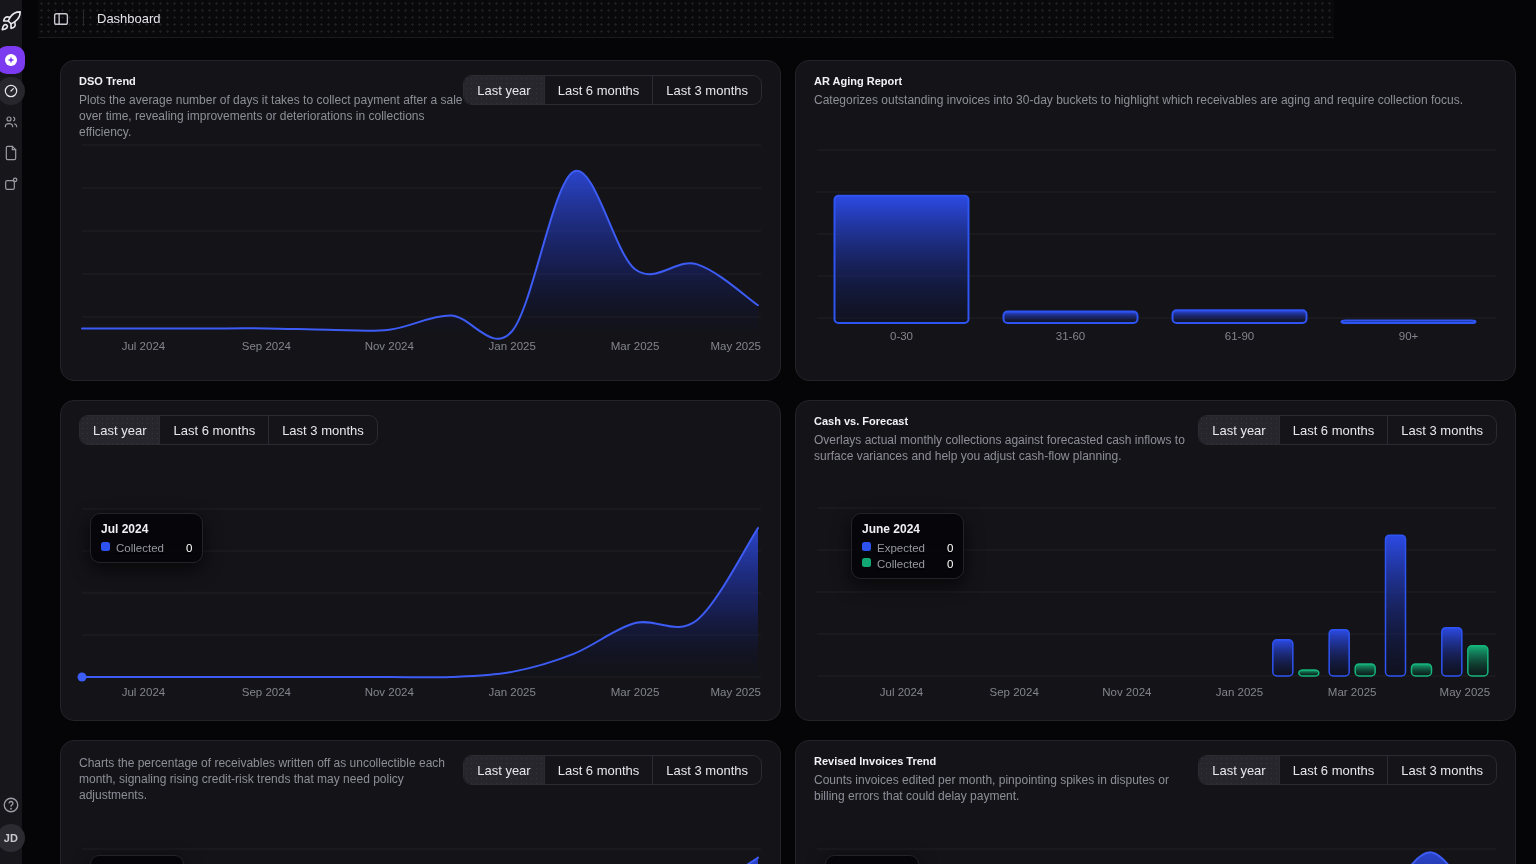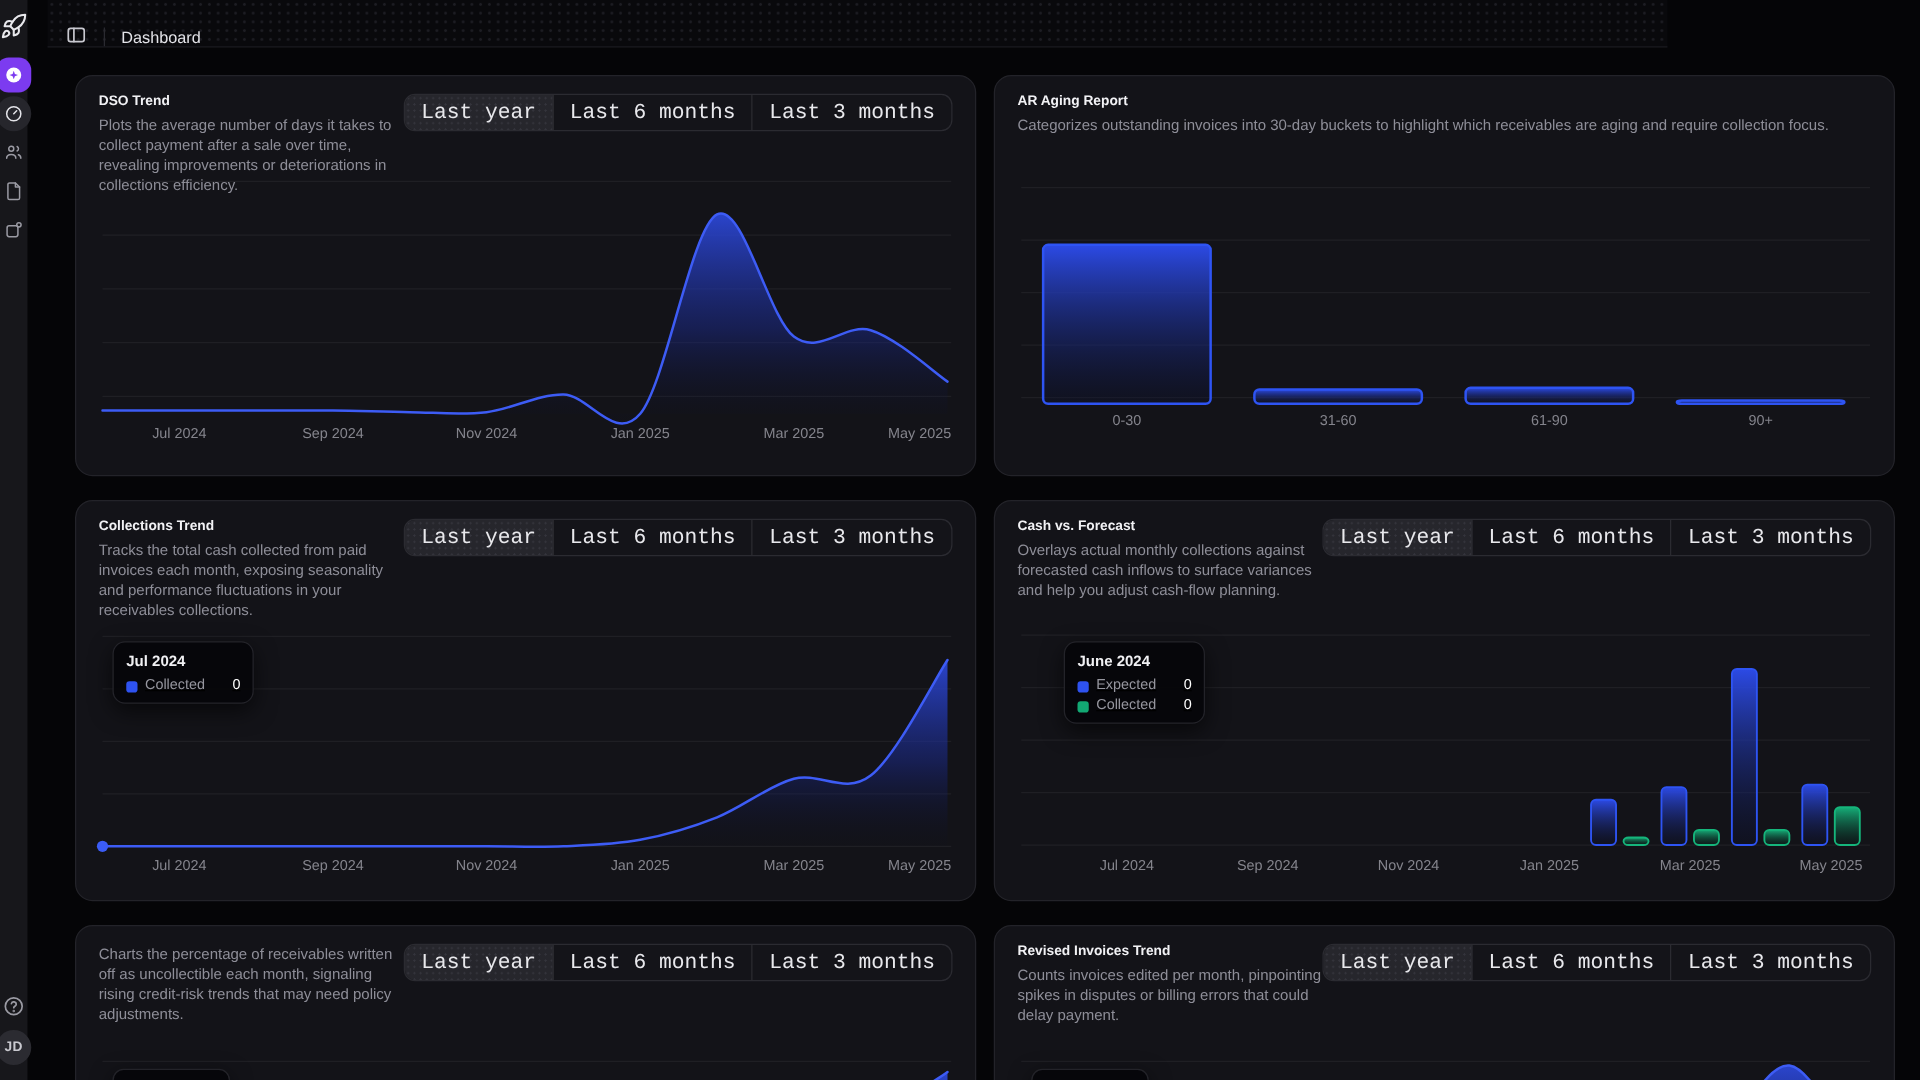--- a/index.html
+++ b/index.html
@@ -20,57 +20,57 @@
   .sidebar-bottom { margin-top:auto; display:flex; flex-direction:column; gap:10px; align-items:center; }
   .avatar { width:28px; height:28px; border-radius:50%; background:#2b2b31;
     color:#c9c9cf; font-size:11px; font-weight:600; display:flex; align-items:center;
     justify-content:center; letter-spacing:.3px; cursor:pointer; }
   .help-btn { color:#9b9ba4; width:18px; height:18px; cursor:pointer; }
 
   
   .header { position:absolute; left:38px; top:0; width:1296px; height:38px;
     background:#09090c; border-bottom:1px solid #1a1a1f;
     background-image:radial-gradient(circle, #1d1d23 1px, transparent 1.2px);
-    background-size:7px 7px; display:flex; align-items:flex-end; padding:0 14px; z-index:4; }
+    background-size:7px 7px; display:flex; align-items:center; padding:0 14px; z-index:4; }
   .panel-toggle { width:18px; height:18px; color:#c9c9d0; cursor:pointer; display:flex; align-items:center; }
   .hdr-divider { width:1px; height:15px; background:#2a2a30; margin:0 13px; }
   .breadcrumb { font-size:13px; color:#e3e3e8; font-weight:500; }
 
   
   .content { position:absolute; left:38px; top:38px; width:1498px;
     padding:22px 20px 0 22px; display:grid; grid-template-columns:721px 721px;
     grid-auto-rows:321px; gap:19px 14px; }
 
   .card { position:relative; background:#131318; border:1px solid #232329;
     border-radius:14px; overflow:hidden; }
   .card-head { position:absolute; left:0; top:0; right:0; padding:14px 18px 0 18px;
     display:flex; justify-content:space-between; z-index:3; }
   .card-title { font-size:11px; font-weight:700; color:#f2f2f5; margin-bottom:5px; }
   .card-desc { font-size:12px; line-height:16px; color:#8e8e98; max-width:402px; }
   .card-desc.wide { max-width:1000px; }
 
   .range-group { display:flex; height:30px; border:1px solid #2b2b31; border-radius:9px;
     overflow:hidden; background:#141419; flex:0 0 auto; }
-  .range-btn { padding:0 13px; font-size:17px; color:#e8e8ec; display:flex;
-    align-items:center; cursor:pointer; border-right:1px solid #2b2b31; white-space:nowrap;font-family:Liberation Mono, monospace; }
+  .range-btn { padding:0 13px; font-size:13px; color:#e8e8ec; display:flex;
+    align-items:center; cursor:pointer; border-right:1px solid #2b2b31; white-space:nowrap; }
   .range-btn:last-child { border-right:none; }
   .range-btn.selected { background:#26262c;
     background-image:radial-gradient(circle, #34343c .8px, transparent 1px);
     background-size:5px 5px; }
 
   .chart-svg { position:absolute; left:0; top:0; width:721px; height:321px; pointer-events:none; }
   svg text { font-family:"Liberation Sans", sans-serif; font-size:11.5px; fill:#84848c; }
 
   
   .tooltip { position:absolute; z-index:3; background:rgba(6,6,9,.96);
     border:1px solid #232329; border-radius:10px; padding:8px 10px; min-width:94px;
     box-shadow:0 6px 18px rgba(0,0,0,.6); }
   .tt-title { font-size:12px; font-weight:700; color:#f0f0f3; }
   .tt-rows { margin-top:6px; display:flex; flex-direction:column; gap:4px; }
-  .tt-row { display:flex; align-items:flex-end; gap:6px; font-size:11.5px;text-decoration:underline; }
+  .tt-row { display:flex; align-items:flex-start; gap:6px; font-size:11.5px;text-decoration:underline; }
   .tt-swatch { width:9px; height:9px; border-radius:2.5px; flex:0 0 auto; }
   .tt-label { color:#96969f; }
   .tt-value { color:#fff; margin-left:auto; padding-left:16px; }
   .tt-collections { left:29px; top:112px; }
   .tt-cash { left:55px; top:112px; }
   .tt-bottom { left:29px; top:114px; }
   .sw-blue { background:#2e52f0; }
   .sw-green { background:#12a873; }
 </style>
 </head>
@@ -238,24 +238,20 @@
           <path d="M21,276C31.242424242424242,276,61.96969696969697,276,82.45454545454545,276C102.93939393939394,276,123.42424242424242,276,143.9090909090909,276C164.3939393939394,276,184.87878787878788,276,205.36363636363637,276C225.84848484848487,276,246.33333333333334,276,266.8181818181818,276C287.3030303030303,276,307.78787878787875,276,328.27272727272725,276C348.75757575757575,276,369.24242424242425,276.85641025641024,389.72727272727275,276C410.21212121212125,275.14358974358976,430.6969696969697,274.71538461538466,451.1818181818182,270.8615384615385C471.6666666666667,267.0076923076923,492.1515151515151,261.0128205128205,512.6363636363636,252.87692307692308C533.1212121212121,244.74102564102563,553.6060606060606,227.61282051282052,574.0909090909091,222.04615384615386C594.5757575757576,216.4794871794872,615.060606060606,235.32051282051282,635.5454545454545,219.47692307692307C656.030303030303,203.63333333333333,686.7575757575758,142.4,697,126.98461538461538" fill="none" stroke="#3d5cf5" stroke-width="2" stroke-linejoin="round" stroke-linecap="round"></path>
           <circle cx="21" cy="276" r="4.5" fill="#3b5cf5"></circle>
           <text x="82.45454545454545" y="295" text-anchor="middle">Jul 2024</text>
           <text x="205.36363636363637" y="295" text-anchor="middle">Sep 2024</text>
           <text x="328.27272727272725" y="295" text-anchor="middle">Nov 2024</text>
           <text x="451.1818181818182" y="295" text-anchor="middle">Jan 2025</text>
           <text x="574.0909090909091" y="295" text-anchor="middle">Mar 2025</text>
           <text x="700" y="295" text-anchor="end">May 2025</text>
         </svg>
       <div class="card-head">
-        <div>
-          <div class="card-title">Collections Trend</div>
-          <div class="card-desc">Tracks the total cash collected from paid invoices each month, exposing seasonality and performance fluctuations in your receivables collections.</div>
-        </div>
         <div class="range-group">
           <div class="range-btn selected">Last year</div>
           <div class="range-btn">Last 6 months</div>
           <div class="range-btn">Last 3 months</div>
         </div>
       </div>
       <div class="tooltip tt-collections">
         <div class="tt-title">Jul 2024</div>
         <div class="tt-rows">
           <div class="tt-row">

